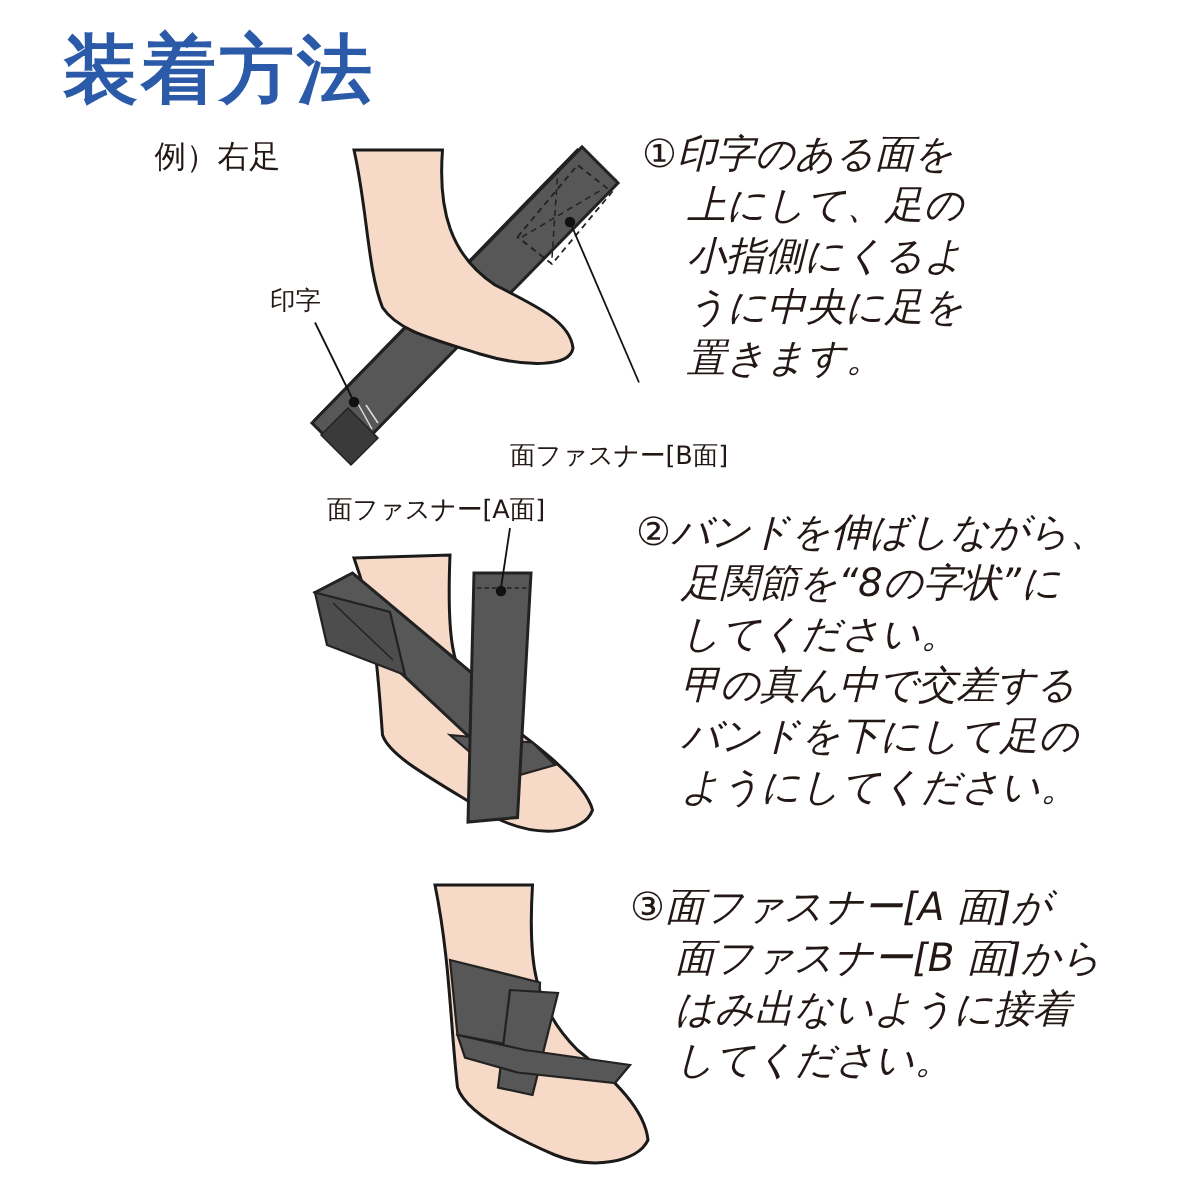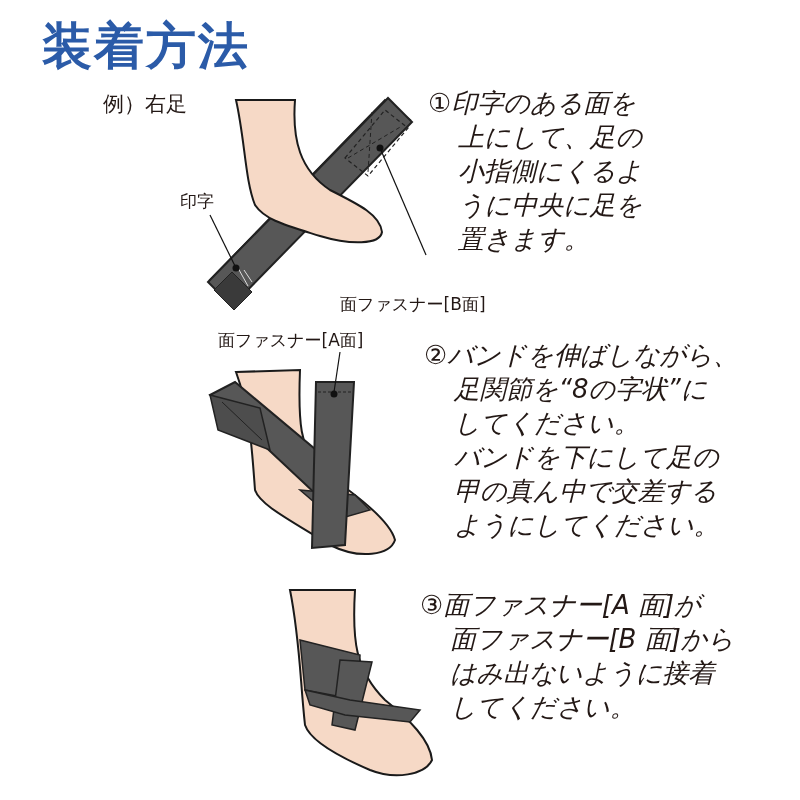--- a/index.html
+++ b/index.html
@@ -73,22 +73,22 @@
   <span class="line" style="padding-left:30px">上にして、足の</span>
   <span class="line" style="padding-left:30px">小指側にくるよ</span>
   <span class="line" style="padding-left:30px">うに中央に足を</span>
   <span class="line" style="padding-left:30px">置きます。</span>
 </div>
 
 <div class="abs step-text" style="left:424px; top:338px;">
   <span class="line">②バンドを伸ばしながら、</span>
   <span class="line" style="padding-left:30px">足関節を“8の字状”に</span>
   <span class="line" style="padding-left:30px">してください。</span>
+  <span class="line" style="padding-left:30px">甲の真ん中で交差する</span>
   <span class="line" style="padding-left:30px">バンドを下にして足の</span>
-  <span class="line" style="padding-left:30px">甲の真ん中で交差する</span>
   <span class="line" style="padding-left:30px">ようにしてください。</span>
 </div>
 
 <div class="abs step-text" style="left:420px; top:588px;">
   <span class="line">③面ファスナー[A 面]が</span>
   <span class="line" style="padding-left:30px">面ファスナー[B 面]から</span>
   <span class="line" style="padding-left:30px">はみ出ないように接着</span>
   <span class="line" style="padding-left:30px">してください。</span>
 </div>
 

